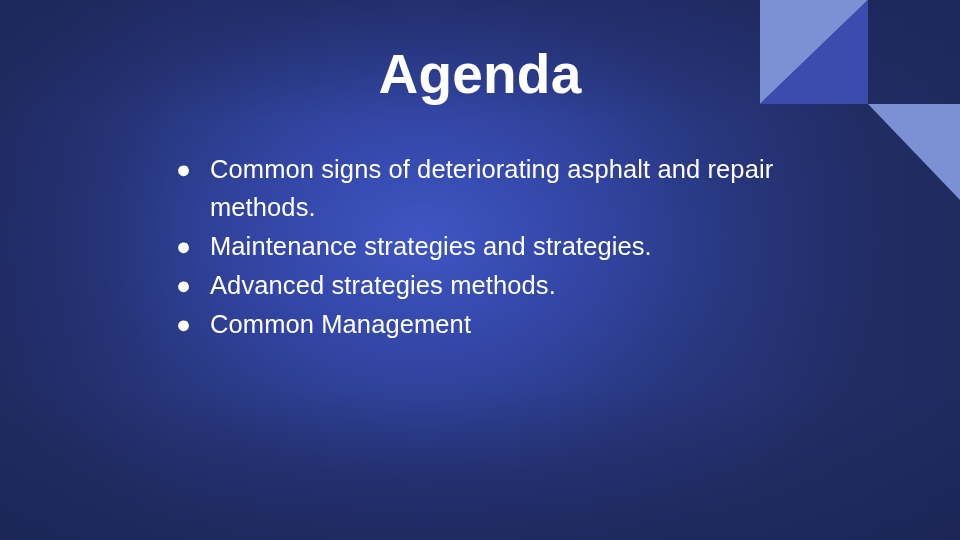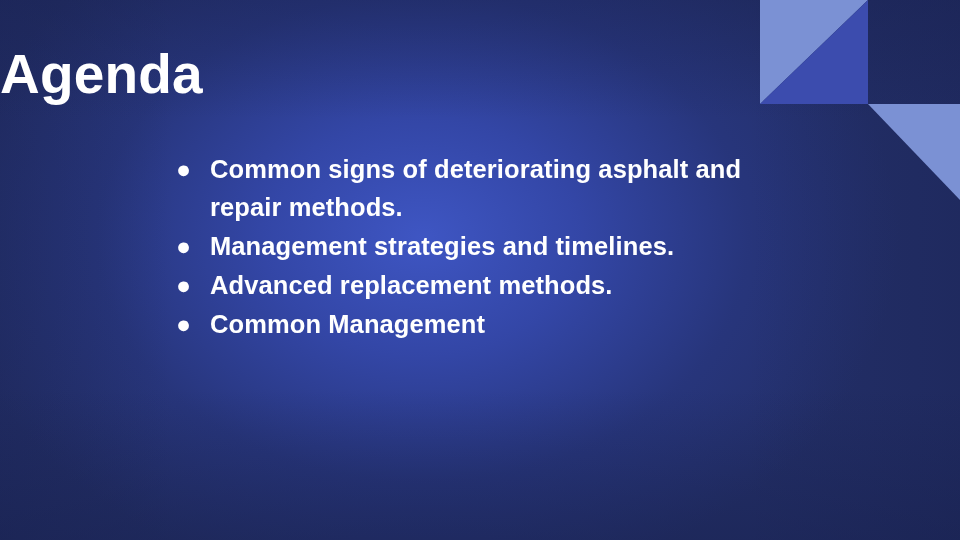--- a/index.html
+++ b/index.html
@@ -53,20 +53,21 @@
     left: 0; top: 0;
     width: 960px;
     height: 540px;
   }
   
   #slide-title {
     position: absolute;
     left: 0;
     top: 46px;
     width: 960px;
+    text-align: center;
     color: #ffffff;
     font-size: 55px;
     font-weight: bold;
     letter-spacing: 0.2px;
     line-height: 1.05;
   }
   
   #bullet-list {
     position: absolute;
     left: 170px;
@@ -86,21 +87,21 @@
     line-height: 38px;
     text-align: left;
     padding-left: 6px;
     box-sizing: border-box;
   }
   .bullet-text {
     flex: 1 1 auto;
     color: #ffffff;
     font-size: 25.5px;
     line-height: 38px;
-    font-weight: bold;
+    font-weight: normal;
     letter-spacing: 0.1px;
   }
 </style>
 </head>
 <body>
 
 <div id="slide">
 
   <div id="slide-bg-glow"></div>
   <div id="slide-bg-vignette"></div>
@@ -118,26 +119,26 @@
 
   <div id="bullet-list">
 
     <div class="bullet-row">
       <span class="bullet-marker">●</span>
       <span class="bullet-text">Common signs of deteriorating asphalt and repair methods.</span>
     </div>
 
     <div class="bullet-row">
       <span class="bullet-marker">●</span>
-      <span class="bullet-text">Management strategies and timelines.</span>
+      <span class="bullet-text">Maintenance strategies and strategies.</span>
     </div>
 
     <div class="bullet-row">
       <span class="bullet-marker">●</span>
-      <span class="bullet-text">Advanced replacement methods.</span>
+      <span class="bullet-text">Advanced strategies methods.</span>
     </div>
 
     <div class="bullet-row">
       <span class="bullet-marker">●</span>
       <span class="bullet-text">Common Management</span>
     </div>
 
   </div>
 
 </div>

